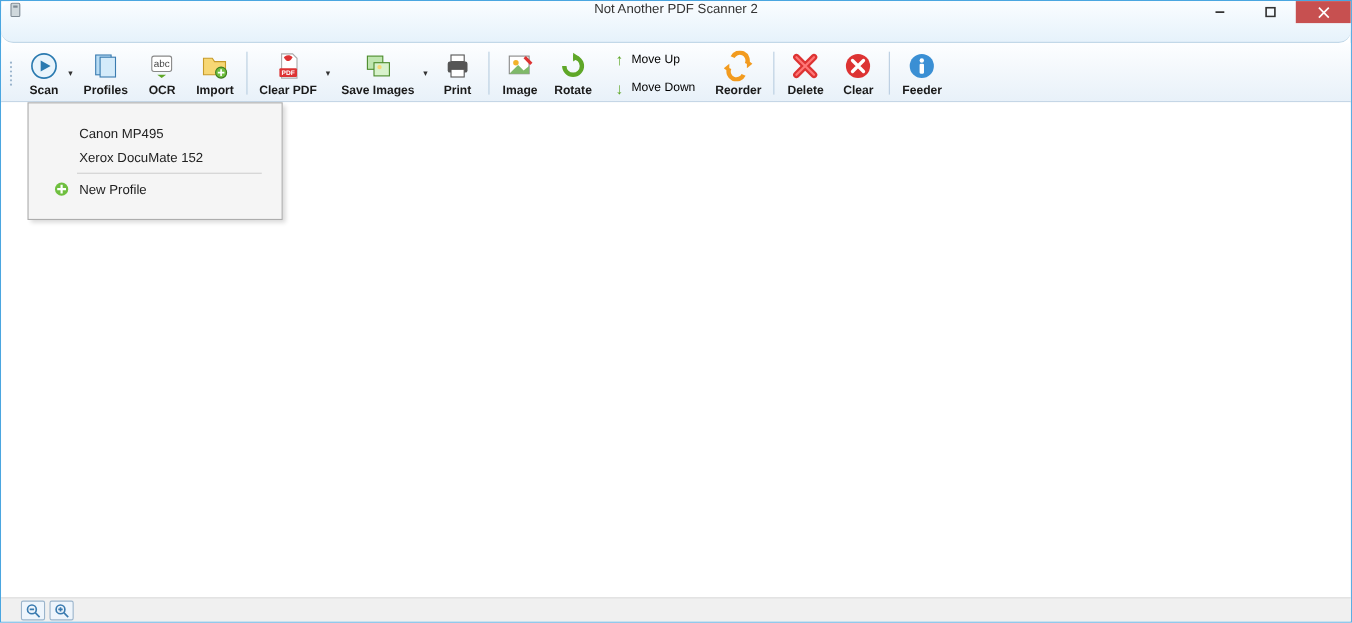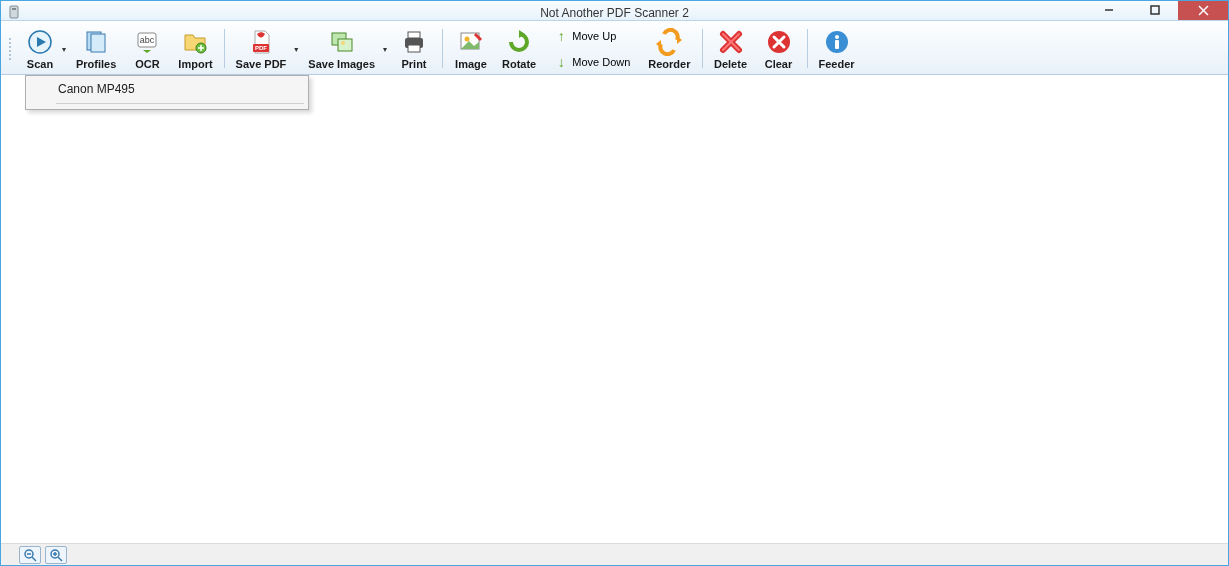--- a/index.html
+++ b/index.html
@@ -8,26 +8,27 @@
     font-size: 12px;
     background: #fff;
     width: 1229px;
     height: 566px;
     overflow: hidden;
     border: 1px solid #4aa6e0;
   }
 
   
   .titlebar {
-    height: 20px;
+    height: 38px;
     background: linear-gradient(#fafdff, #e6f2fb);
     border-bottom: 1px solid #bcd4e6;
     display: flex;
-    align-items: flex-end;
+    align-items: flex-start;
     position: relative;
+    border-radius: 11px;
   }
   .titlebar .app-icon {
     width: 16px; height: 16px;
     margin-left: 6px;
     display: flex; align-items: center; justify-content: center;
   }
   .titlebar .title {
     position: absolute;
     left: 0; right: 0;
     text-align: center;
@@ -145,25 +146,25 @@
     position: relative;
     height: 460px;
     background: #fff;
   }
 
   
   .dropdown {
     position: absolute;
     top: 0;
     left: 24px;
-    width: 284px;
+    width: 232px;
     background: #f5f5f5;
     border: 1px solid #adadad;
     box-shadow: 3px 3px 4px rgba(0,0,0,0.15);
-    padding: 2px;
+    padding: 16px;
   }
   .dd-item {
     height: 22px;
     display: flex;
     align-items: center;
     padding-left: 30px;
     position: relative;
     font-size: 12px;
     color: #222;
     cursor: default;
@@ -296,21 +297,21 @@
 
   <div class="tool-btn has-dd">
     <div class="icon">
       <svg width="28" height="28" viewBox="0 0 28 28">
           <path d="M8 3 L18 3 L22 7 L22 25 L8 25 Z" fill="#fff" stroke="#aaa"></path>
           <path d="M10 6 C10 6 14 2 18 6 C18 6 14 14 10 6" fill="#d33"></path>
           <rect x="6" y="16" width="16" height="8" rx="1" fill="#d33"></rect>
           <text x="14" y="22" font-size="6" text-anchor="middle" fill="#fff" font-weight="bold">PDF</text>
         </svg>
     </div>
-    <div class="tlabel">Save PDF</div>
+    <div class="tlabel">Clear PDF</div>
     <span class="dd-arrow">▾</span>
   </div>
 
   <div class="tool-btn has-dd">
     <div class="icon">
       <svg width="28" height="28" viewBox="0 0 28 28">
           <rect x="4" y="5" width="14" height="12" fill="#bfe6b0" stroke="#4a8a2a"></rect>
           <rect x="10" y="11" width="14" height="12" fill="#d8f2cc" stroke="#4a8a2a"></rect>
           <circle cx="15" cy="15" r="2" fill="#f7d774"></circle>
         </svg>
@@ -413,21 +414,33 @@
     </div>
     <div class="tlabel">Feeder</div>
   </div>
 </div>
 
 <div class="content">
   <div class="dropdown">
     <div class="dd-item">
       <span>Canon MP495</span>
     </div>
+    <div class="dd-item">
+      <span>Xerox DocuMate 152</span>
+    </div>
     <div class="dd-sep"></div>
+    <div class="dd-item">
+      <span class="dd-icon">
+        <svg width="14" height="14" viewBox="0 0 14 14">
+            <circle cx="7" cy="7" r="6" fill="#6fbf3f"></circle>
+            <path d="M7 3 L7 11 M3 7 L11 7" stroke="#fff" stroke-width="2"></path>
+          </svg>
+      </span>
+      <span>New Profile</span>
+    </div>
   </div>
 </div>
 
 <div class="statusbar">
   <div class="zoom-btn">
     <svg width="14" height="14" viewBox="0 0 14 14">
         <circle cx="6" cy="6" r="4" fill="none" stroke="#3a7bb0" stroke-width="1.5"></circle>
         <line x1="9" y1="9" x2="13" y2="13" stroke="#3a7bb0" stroke-width="1.5"></line>
         <line x1="4" y1="6" x2="8" y2="6" stroke="#3a7bb0" stroke-width="1.5"></line>
       </svg>

